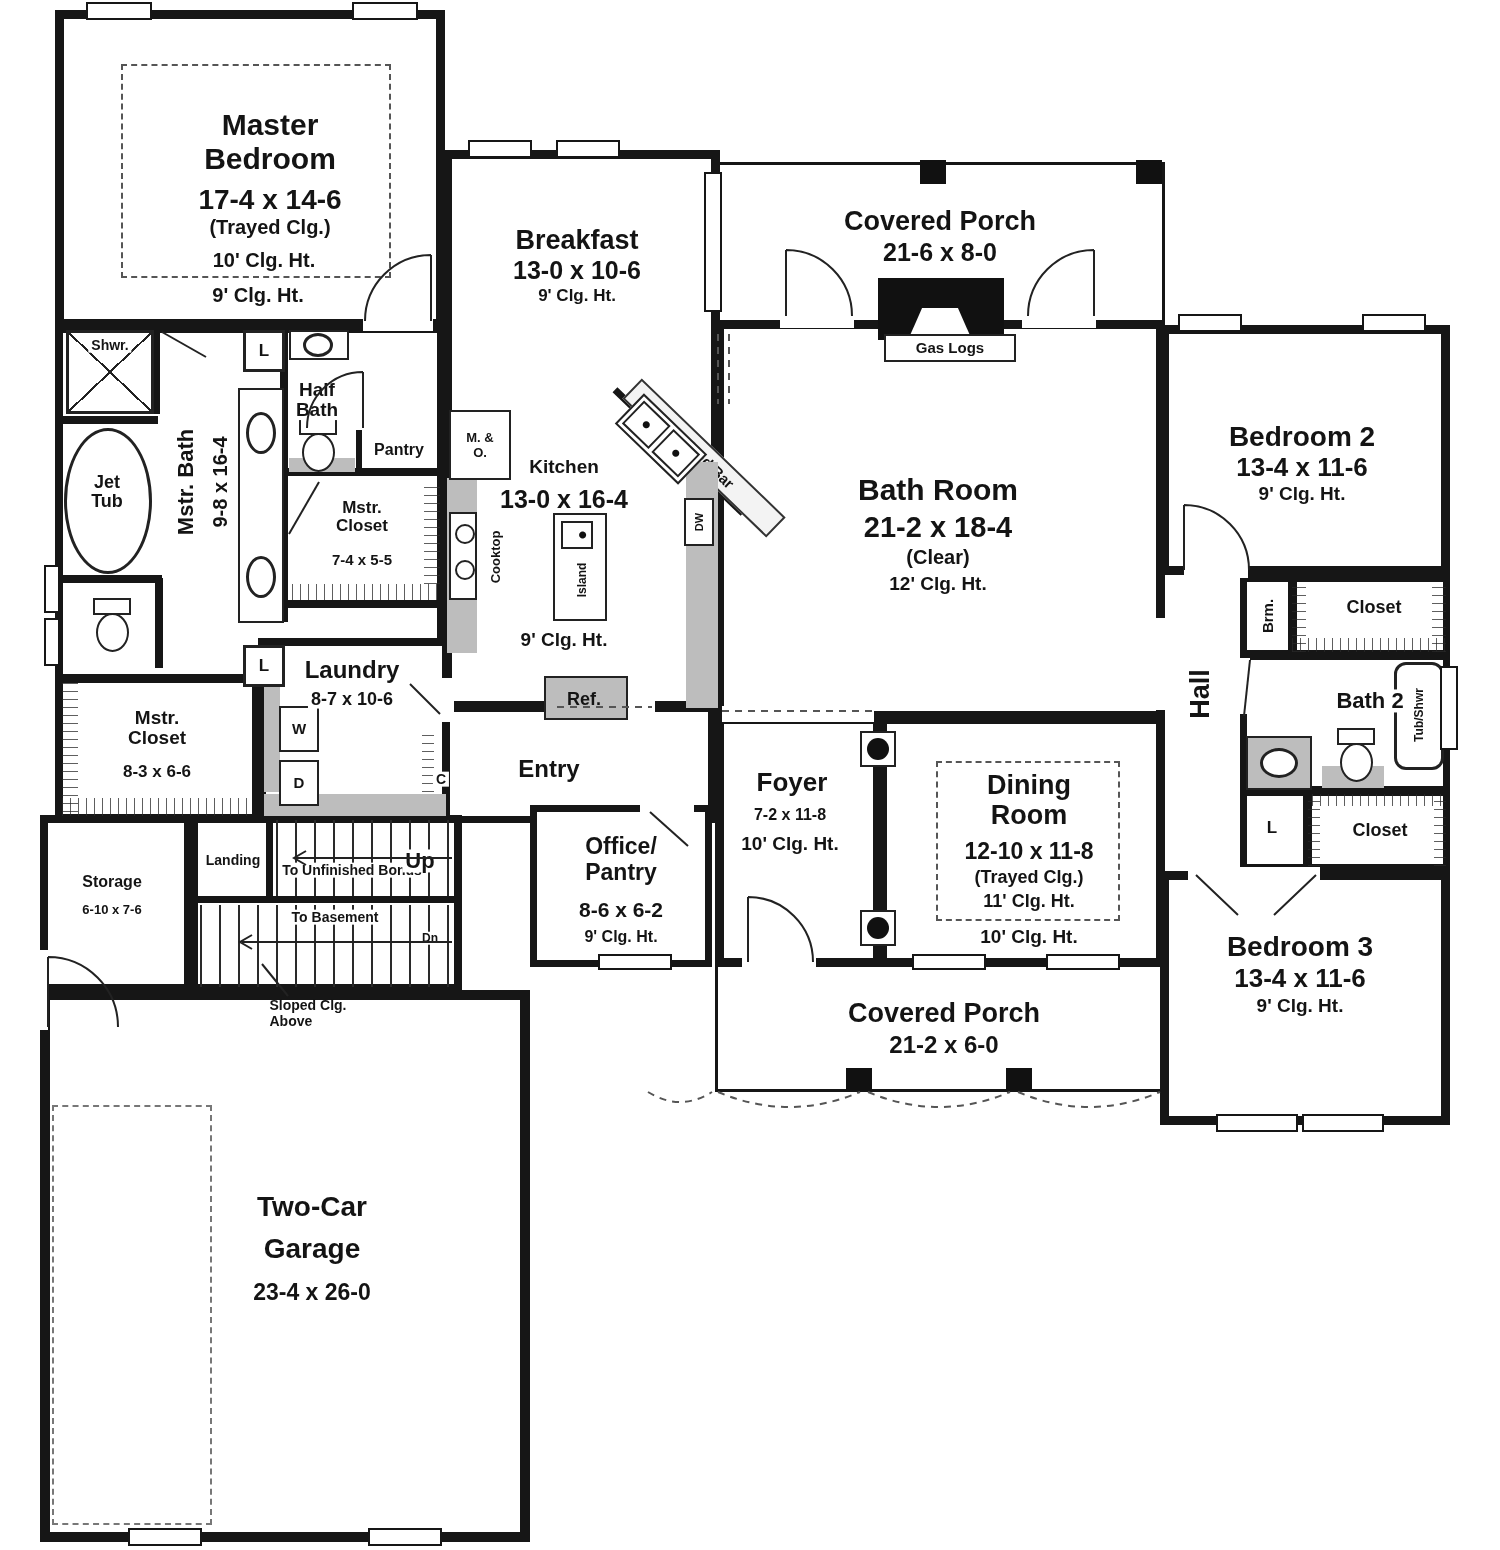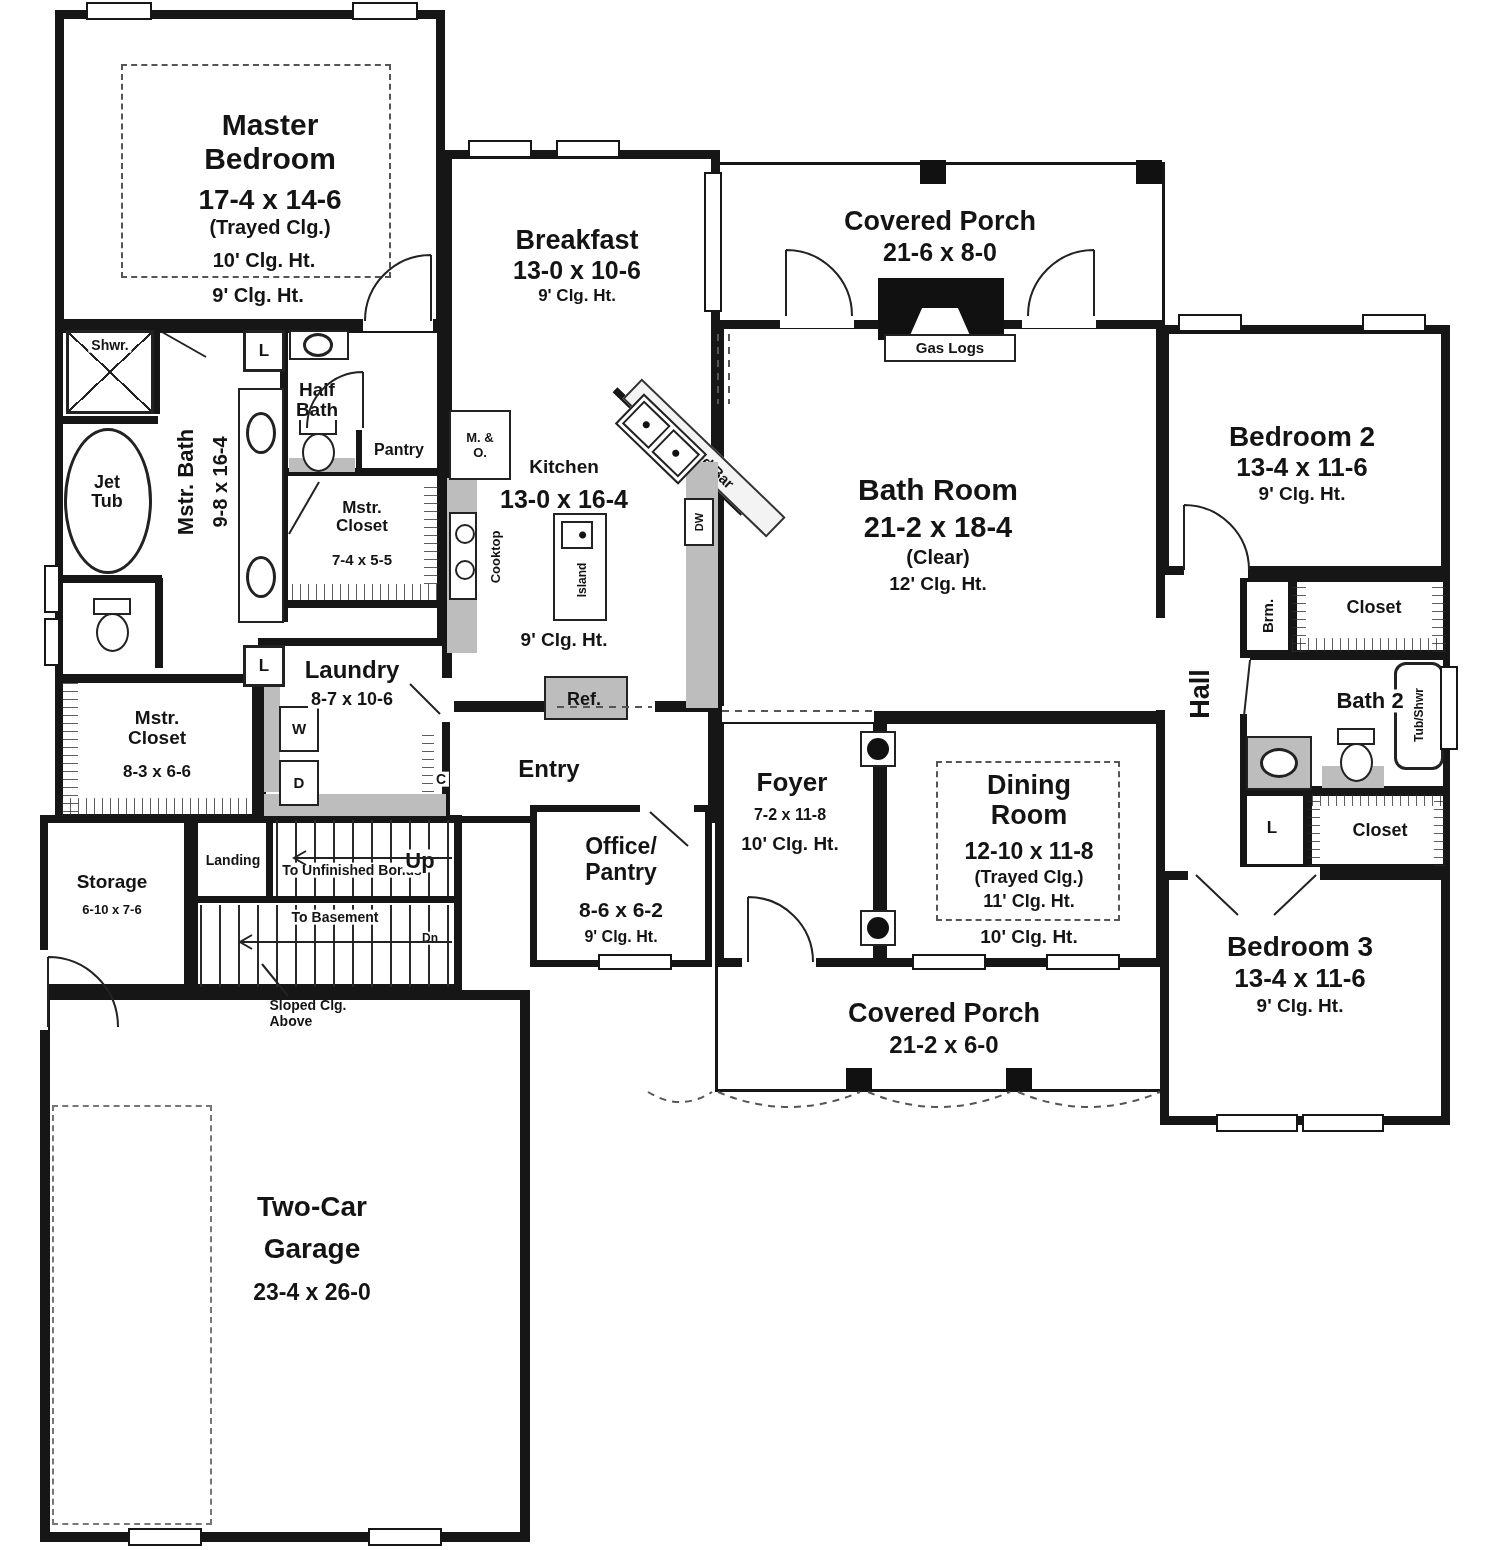--- a/index.html
+++ b/index.html
@@ -227,21 +227,21 @@
 Closet</div>
   <div class="lbl halo" style="left:362px;top:560px;font-size:15px;">7-4 x 5-5</div>
   <div class="lbl halo" style="left:157px;top:728px;font-size:19px;">Mstr.
 Closet</div>
   <div class="lbl halo" style="left:157px;top:772px;font-size:17px;">8-3 x 6-6</div>
   <div class="lbl halo" style="left:352px;top:670px;font-size:24px;">Laundry</div>
   <div class="lbl halo" style="left:352px;top:699px;font-size:18px;">8-7 x 10-6</div>
   <div class="lbl" style="left:299px;top:729px;font-size:15px;">W</div>
   <div class="lbl" style="left:299px;top:783px;font-size:15px;">D</div>
   <div class="lbl halo" style="left:441px;top:779px;font-size:14px;">C</div>
-  <div class="lbl" style="left:112px;top:882px;font-size:19px;">Storage</div>
+  <div class="lbl" style="left:112px;top:882px;font-size:16px;">Storage</div>
   <div class="lbl" style="left:112px;top:910px;font-size:13px;">6-10 x 7-6</div>
   <div class="lbl halo" style="left:233px;top:860px;font-size:14px;">Landing</div>
   <div class="lbl halo" style="left:352px;top:838px;font-size:14px;margin-top:32px;">To Unfinished Bonus</div>
   <div class="lbl halo" style="left:420px;top:861px;font-size:22px;">Up</div>
   <div class="lbl halo" style="left:335px;top:917px;font-size:14px;">To Basement</div>
   <div class="lbl halo" style="left:430px;top:938px;font-size:12px;">Dn</div>
   <div class="lbl" style="left:308px;top:1014px;font-size:14px;text-align:left;">Sloped Clg.
 Above</div>
 
   <div class="lbl" style="left:577px;top:240px;font-size:27px;">Breakfast</div>

